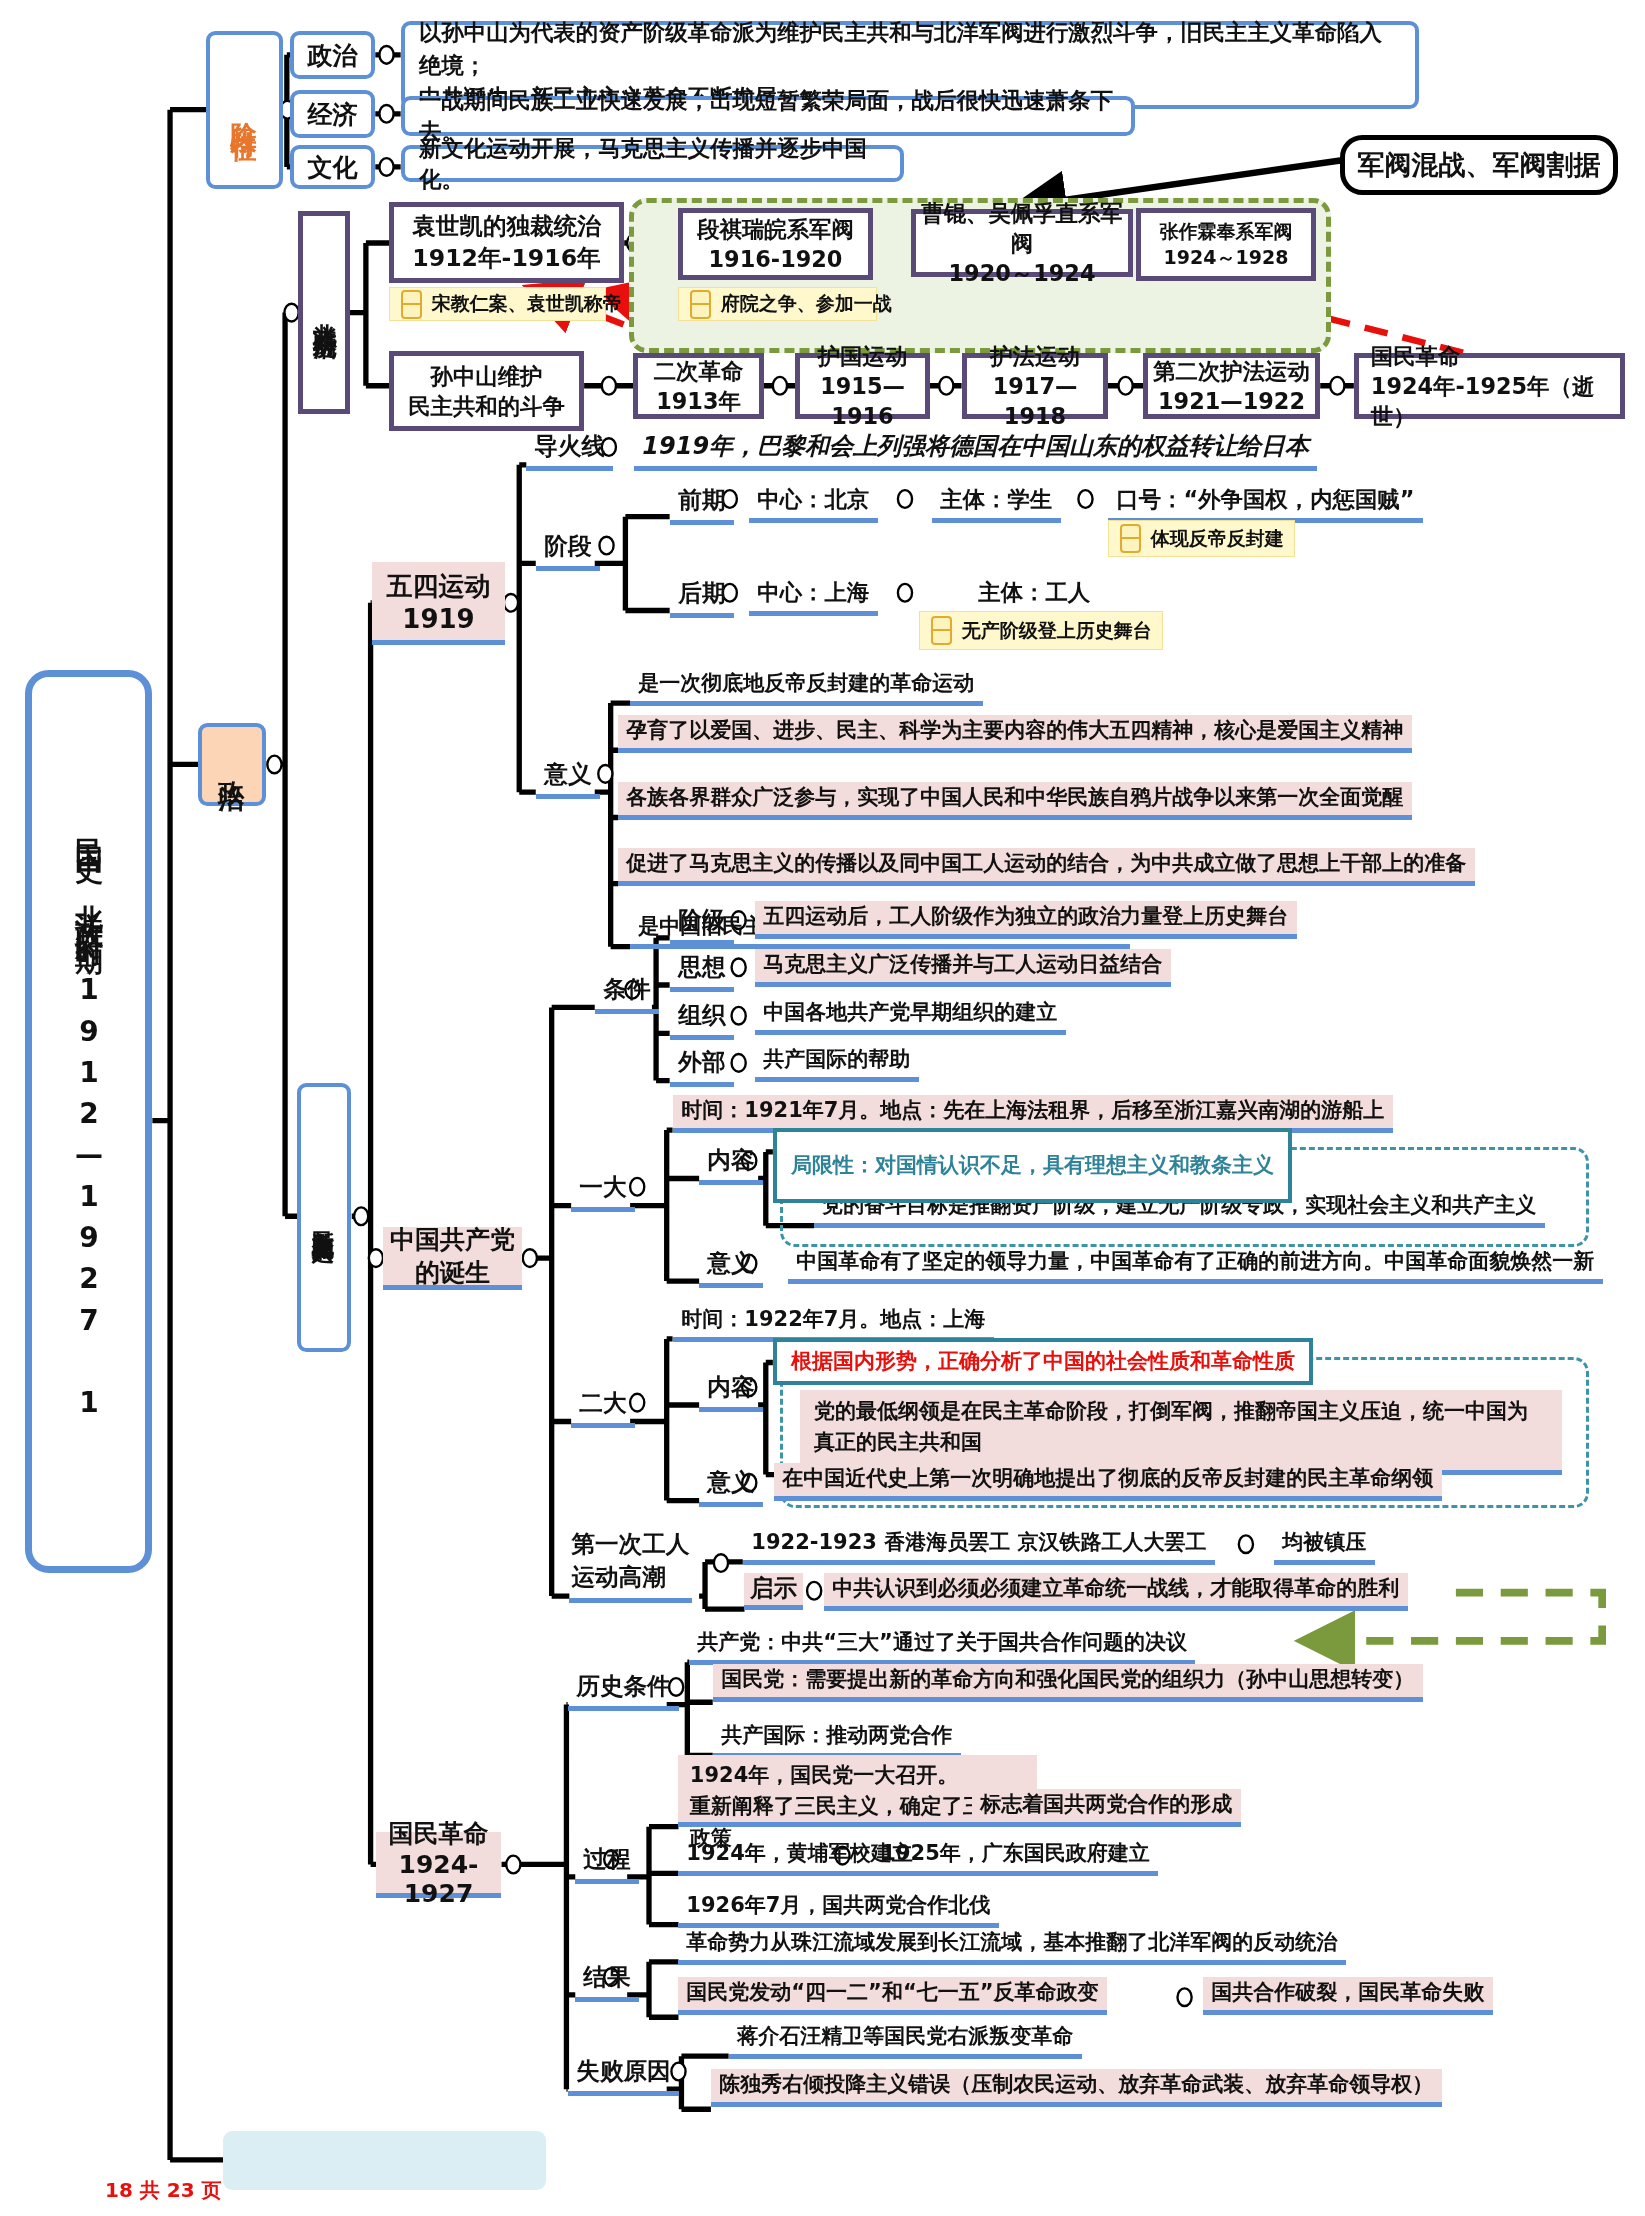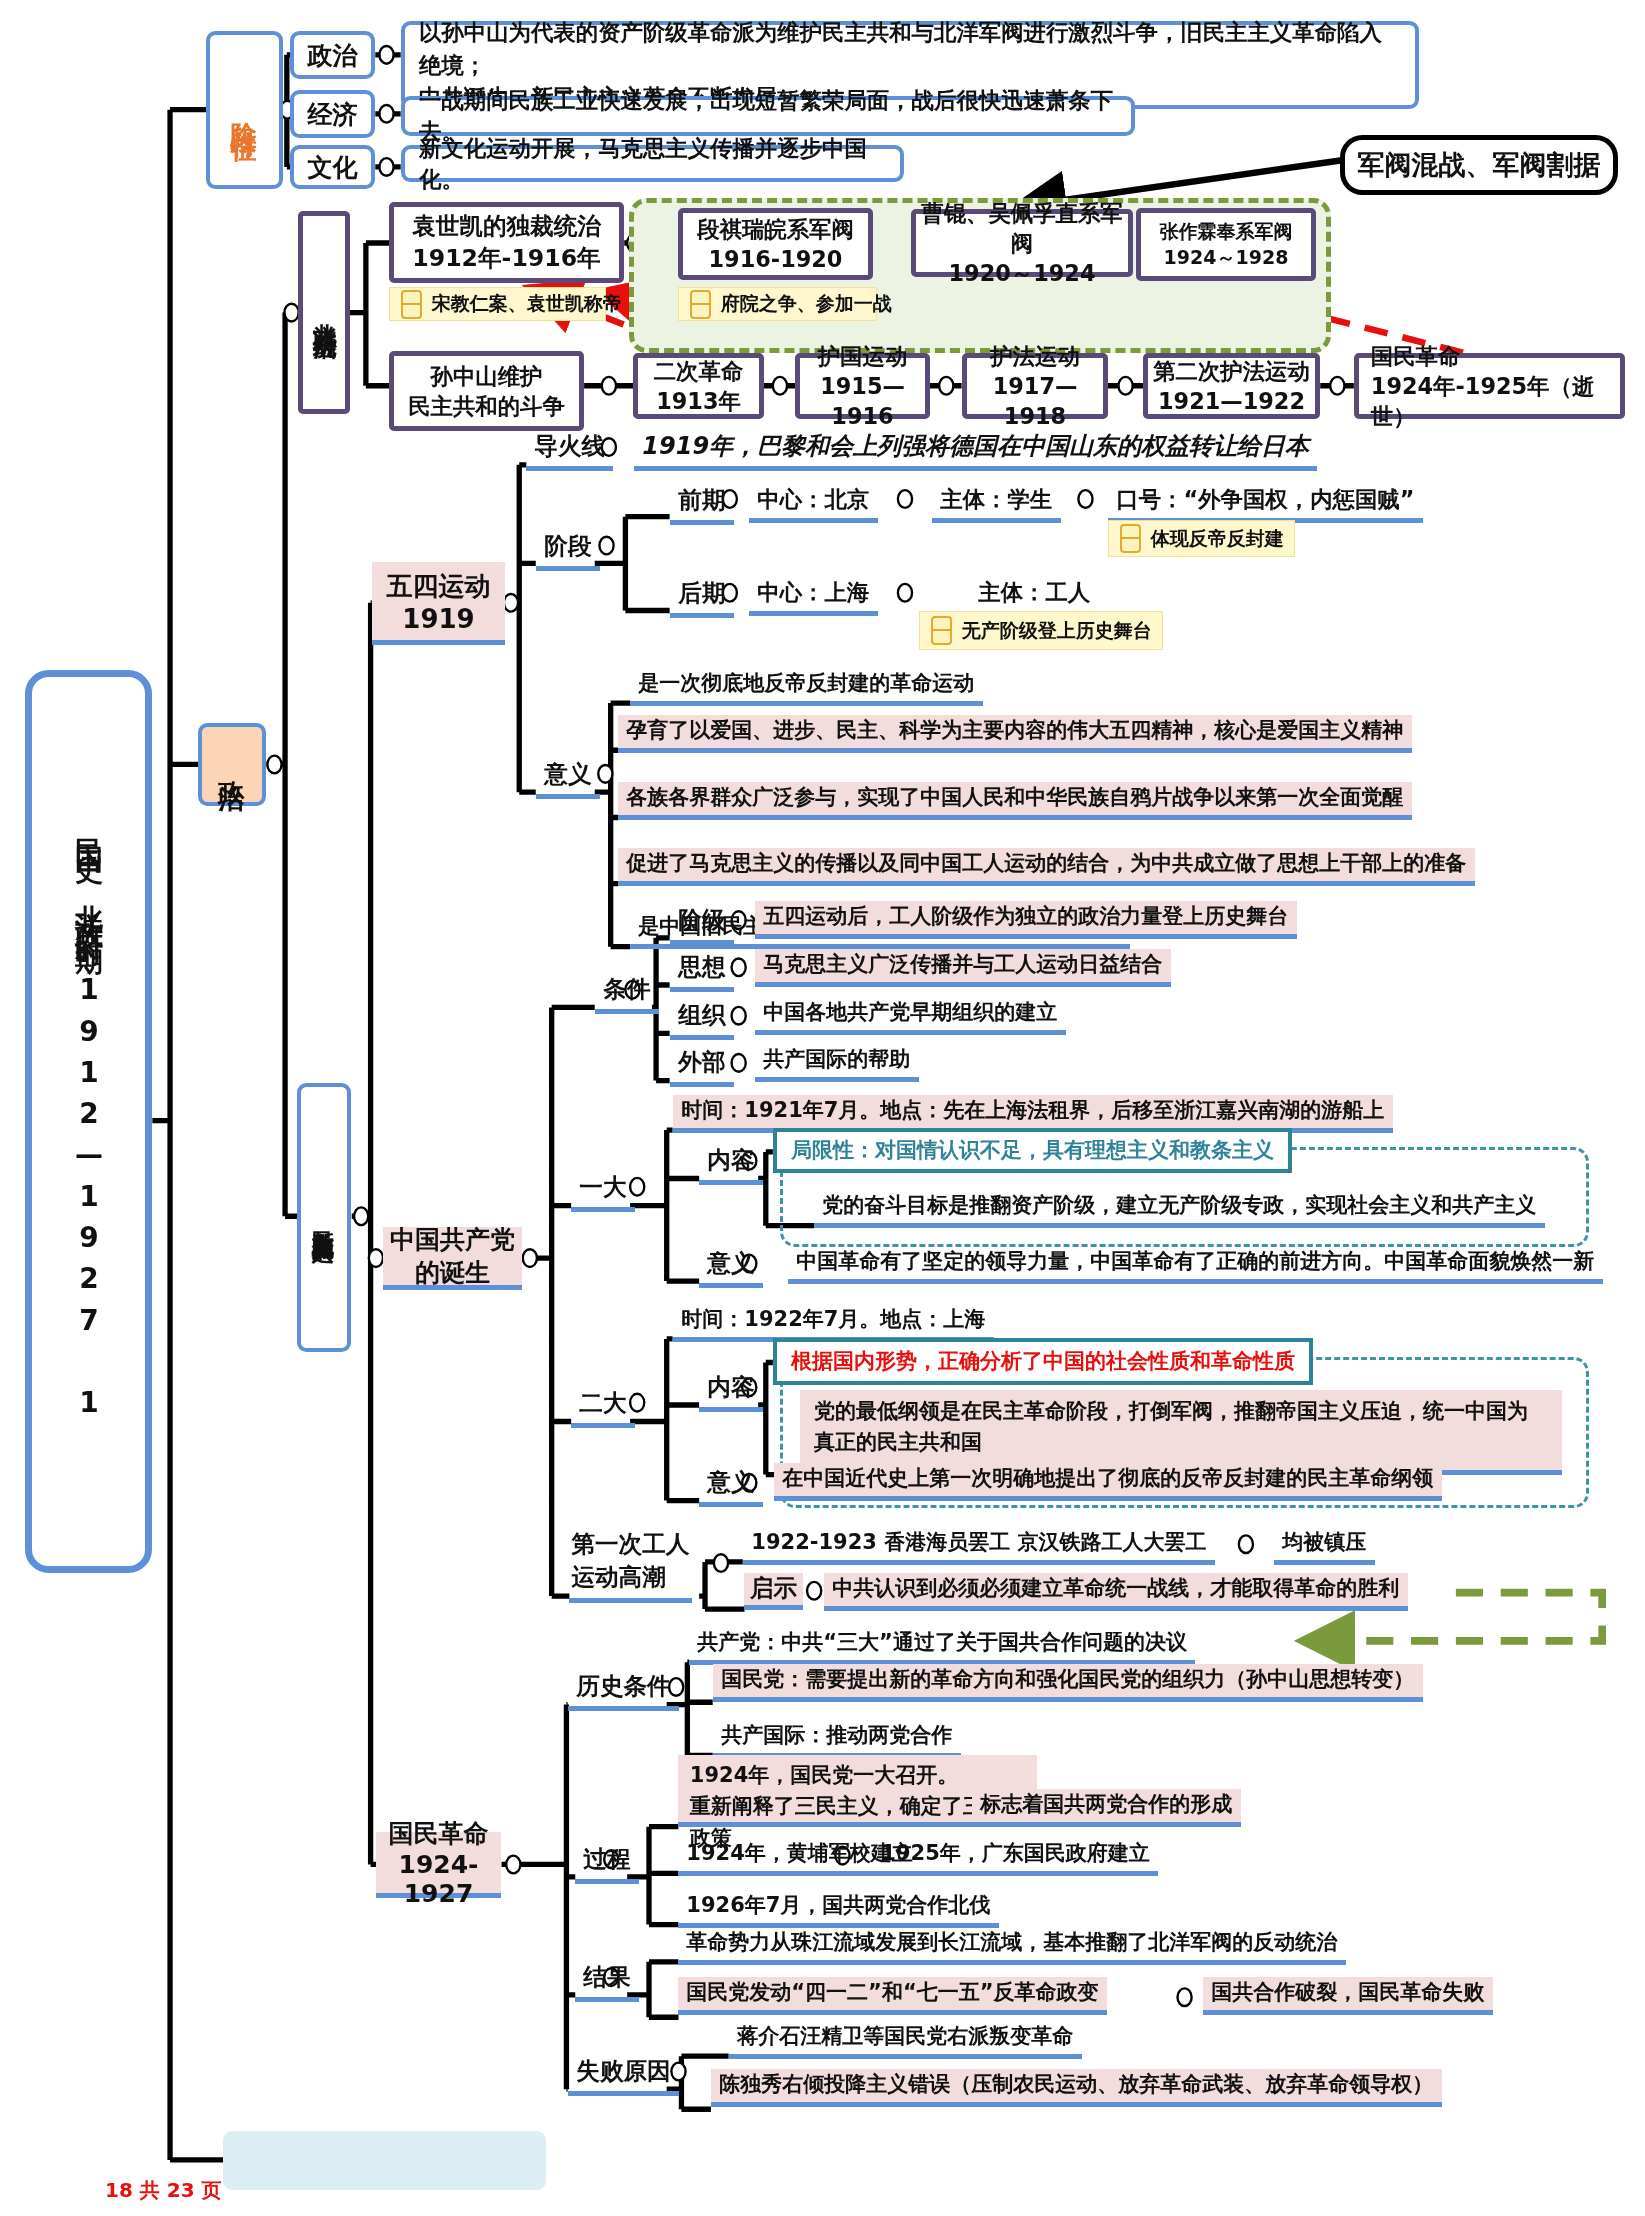--- a/index.html
+++ b/index.html
@@ -7,21 +7,21 @@
           font-family:"DejaVu Sans",sans-serif;font-weight:700;color:#111;}
   .abs{position:absolute;box-sizing:border-box;}
   svg.lines{position:absolute;left:0;top:0;z-index:1;}
   .nd{z-index:3;}
   .u{border-bottom:5.9px solid #5d90d6;}
   .row{font-size:21px;line-height:1.3;padding:2.4px 8.3px 3.5px 8.3px;white-space:nowrap;}
   .lbl{font-size:23.6px;}
   .pink{background:#f2dddc;}
   .pre{white-space:pre-line;}
   .bbox{border:4.1px solid #5d90d6;border-radius:9.4px;background:#fff;display:flex;align-items:center;justify-content:center;text-align:center;}
-  .pbox{border:5.3px solid #5a4a78;border-radius:5px;background:#fff;display:flex;align-items:center;justify-content:center;text-align:center;font-size:23.6px;line-height:1.35;}
+  .pbox{border:5.3px solid #5a4a78;border-radius:0;background:#fff;display:flex;align-items:center;justify-content:center;text-align:center;font-size:23.6px;line-height:1.35;}
   .vtext{writing-mode:vertical-lr;text-orientation:upright;letter-spacing:4.7px;}
   .orange{color:#e8762c;}
   .note{background:#fff8cd;border:1.8px solid #f3e296;display:flex;align-items:center;gap:9.4px;font-size:19px;padding:2.4px 10.6px;white-space:nowrap;z-index:4;}
   .nicon{width:17.7px;height:25px;border:2.4px solid #e2aa2e;border-radius:4.1px;background:#fdf3bd;position:relative;flex:0 0 auto;}
   .nicon::after{content:"";position:absolute;left:-1.2px;right:-1.2px;top:44%;height:2.4px;background:#e2aa2e;}
   .teal-box{border:4.1px solid #2f8399;background:#fff;z-index:5;}
   .teal-dash{border:3.5px dashed #3d93a8;border-radius:15.3px;background:transparent;z-index:2;}
   .green-dash{border:5.3px dashed #7a9a3d;border-radius:17.7px;background:#edf3e2;z-index:2;}
   .callout{border:5.3px solid #000;border-radius:22.4px;background:#fff;display:flex;align-items:center;justify-content:center;font-size:27px;}
   .tealtext{color:#2f8399;}
@@ -251,21 +251,21 @@
   <div class="abs nd row pink u" style="left:755px;top:949px;">马克思主义广泛传播并与工人运动日益结合</div>
   <div class="abs nd row lbl u" style="left:670px;top:998px;">组织</div>
   <div class="abs nd row u" style="left:755px;top:997px;">中国各地共产党早期组织的建立</div>
   <div class="abs nd row lbl u" style="left:670px;top:1045px;">外部</div>
   <div class="abs nd row u" style="left:755px;top:1044px;">共产国际的帮助</div>
 
   <div class="abs nd row lbl u" style="left:571px;top:1170px;">一大</div>
   <div class="abs nd row pink u" style="left:673px;top:1095px;">时间：1921年7月。地点：先在上海法租界，后移至浙江嘉兴南湖的游船上</div>
   <div class="abs nd row lbl u" style="left:699px;top:1143px;">内容</div>
   <div class="abs teal-dash" style="left:780px;top:1147px;width:809px;height:100px;"></div>
-  <div class="abs nd teal-box row tealtext" style="left:773px;top:1128px;font-size:21px;padding:5px 14px;">局限性：对国情认识不足，具有理想主义和教条主义</div>
+  <div class="abs nd teal-box row tealtext" style="left:773px;top:1128px;font-size:21px;padding:20px 14px;">局限性：对国情认识不足，具有理想主义和教条主义</div>
   <div class="abs nd row u" style="left:814px;top:1190px;z-index:3;">党的奋斗目标是推翻资产阶级，建立无产阶级专政，实现社会主义和共产主义</div>
   <div class="abs nd row lbl u" style="left:699px;top:1246px;">意义</div>
   <div class="abs nd row u" style="left:788px;top:1246px;">中国革命有了坚定的领导力量，中国革命有了正确的前进方向。中国革命面貌焕然一新</div>
 
   <div class="abs nd row lbl u" style="left:571px;top:1386px;">二大</div>
   <div class="abs nd row u" style="left:673px;top:1304px;">时间：1922年7月。地点：上海</div>
   <div class="abs nd row lbl u" style="left:699px;top:1370px;">内容</div>
   <div class="abs teal-dash" style="left:780px;top:1357px;width:809px;height:151px;"></div>
   <div class="abs nd teal-box row redtext" style="left:773px;top:1338px;font-size:21px;padding:5.9px 14px;">根据国内形势，正确分析了中国的社会性质和革命性质</div>
   <div class="abs nd pink pre u" style="left:800px;top:1390px;width:762px;height:85px;font-size:21px;line-height:1.5;padding:5.9px 14px;z-index:3;">党的最低纲领是在民主革命阶段，打倒军阀，推翻帝国主义压迫，统一中国为

